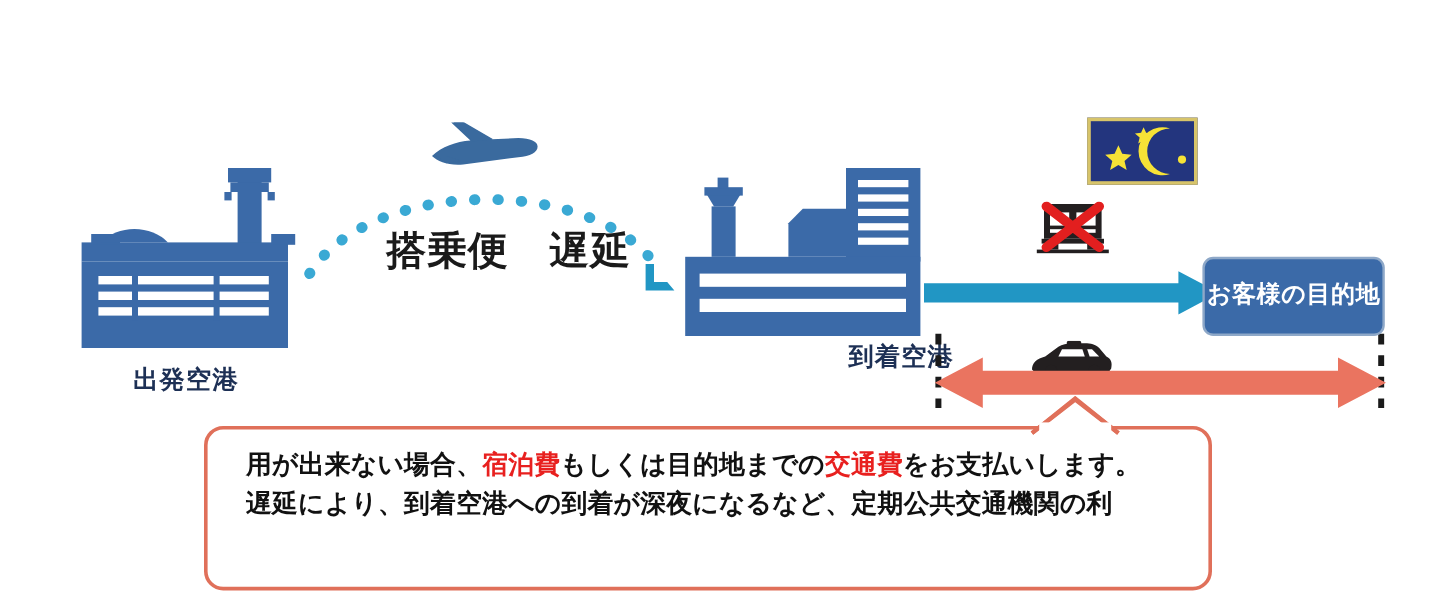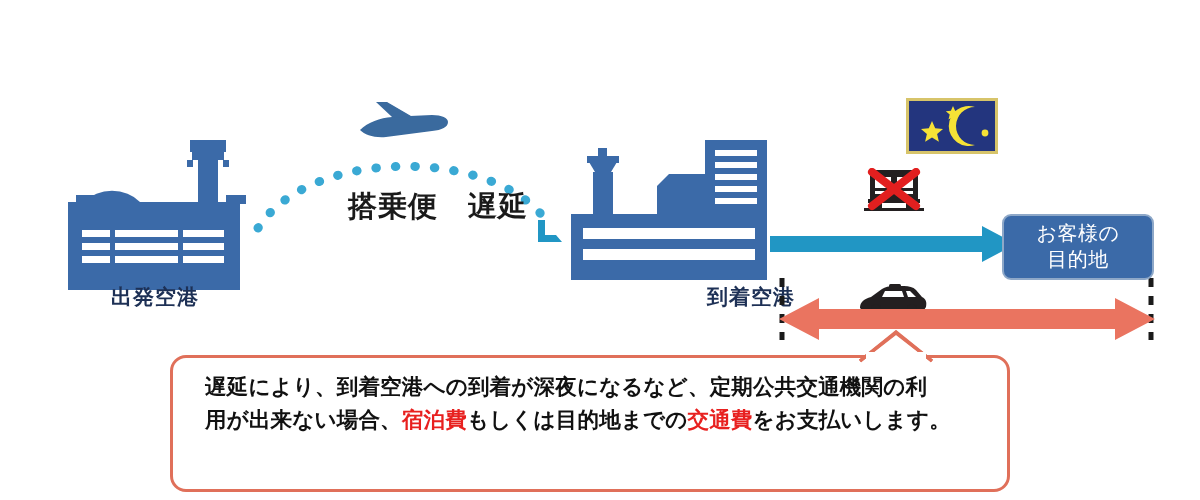--- a/index.html
+++ b/index.html
@@ -22,43 +22,42 @@
   
   .airport-label {
     font-size: 21px;
     font-weight: 700;
     color: #1d3055;
     letter-spacing: 1px;
     white-space: nowrap;
     text-align: center;
   }
   .delay-label {
-    font-size: 29px;
+    font-size: 33px;
     font-weight: 700;
     color: #1a1a1a;
     letter-spacing: 1px;
     white-space: nowrap;
-    margin-left: 26px;
   }
 
   
   .dest-box {
     width: 152px;
     height: 66px;
     background: #3b6aa8;
     border: 2px solid #8ea8c8;
     border-radius: 9px;
     box-sizing: border-box;
     display: flex;
-    flex-direction: column;
+    flex-direction: row;
     align-items: center;
     justify-content: center;
     color: #ffffff;
     font-size: 20px;
-    font-weight: 400;
+    font-weight: 700;
     line-height: 1.28;
     letter-spacing: 0.5px;
   }
 
   
   .callout {
     width: 840px;
     height: 137px;
     background: #ffffff;
     border: 3px solid #e0705a;
@@ -108,21 +107,21 @@
 
     <rect x="28" y="78" width="172" height="72" fill="#3b6aa8"></rect>
 
     <rect x="42" y="90" width="142" height="7" fill="#ffffff"></rect>
     <rect x="42" y="103" width="142" height="7" fill="#ffffff"></rect>
     <rect x="42" y="116" width="142" height="7" fill="#ffffff"></rect>
 
     <rect x="70" y="86" width="5" height="41" fill="#3b6aa8"></rect>
     <rect x="138" y="86" width="5" height="41" fill="#3b6aa8"></rect>
   </svg>
-  <div class="abs airport-label" style="left:40px; top:283px; width:230px;">出発空港</div>
+  <div class="abs airport-label" style="left:40px; top:302px; width:230px;">出発空港</div>
 
   <svg class="abs" style="left:250px; top:140px;" width="320" height="120">
     <path d="M8 88 C 60 6, 250 6, 300 86" fill="none" stroke="#3aa9d4" stroke-width="9" stroke-linecap="round" stroke-dasharray="0.5 19"></path>
   </svg>
   <svg class="abs" style="left:534px; top:216px;" width="36" height="36">
     <path d="M4 4 L4 26 L28 26 L22 19 L11 19 L11 4 Z" fill="#2196c4"></path>
   </svg>
 
   <svg class="abs" style="left:358px; top:96px;" width="92" height="48">
     <path d="M2 34 C 10 26, 22 22, 34 21 L18 6 L28 6 L52 20 L74 19
@@ -217,20 +216,20 @@
   <svg class="abs" style="left:858px; top:330px;" width="76" height="34">
     <path d="M2 31 L38 2 L74 31" fill="none" stroke="#e0705a" stroke-width="3.4" stroke-linejoin="miter"></path>
     <path d="M5 32 L38 6 L71 32 Z" fill="#ffffff" stroke="none"></path>
     <path d="M2 31 L38 3 L74 31" fill="none" stroke="#e0705a" stroke-width="3.4"></path>
   </svg>
 
   <div class="abs" style="left:866px; top:352px; width:60px; height:8px; background:#ffffff;"></div>
 
   <div class="callout-text">
     <div>
+      <span>用が出来ない場合、</span><span class="hl">宿泊費</span><span>もしくは目的地までの</span><span class="hl">交通費</span><span>をお支払いします。</span>
+    </div>
+    <div>
       <span>遅延により、到着空港への到着が深夜になるなど、定期公共交通機関の利</span>
     </div>
-    <div>
-      <span>用が出来ない場合、</span><span class="hl">宿泊費</span><span>もしくは目的地までの</span><span class="hl">交通費</span><span>をお支払いします。</span>
-    </div>
   </div>
 
 </div>
 
 </body></html>

